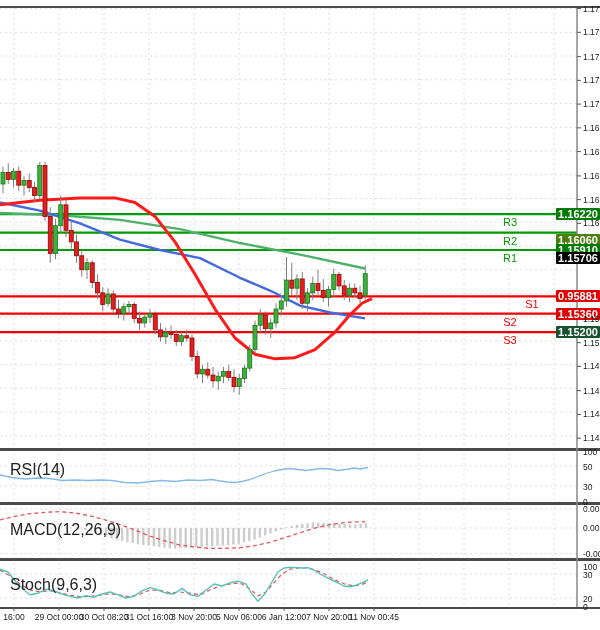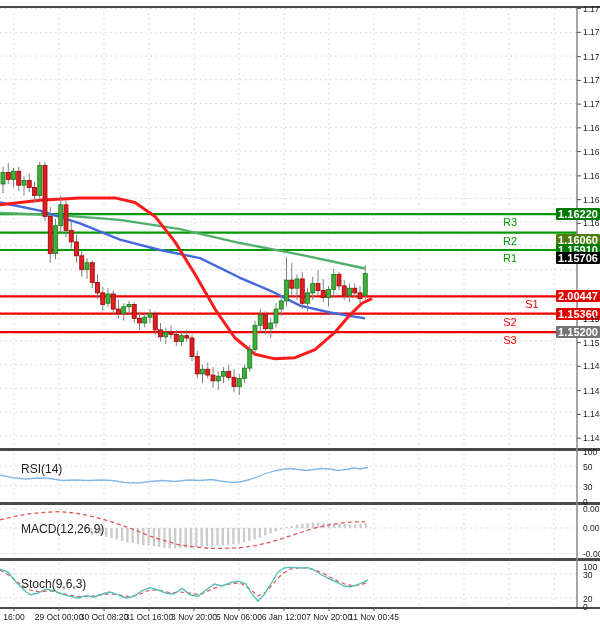--- a/index.html
+++ b/index.html
@@ -2,21 +2,21 @@
 <html><head>
 <meta charset="utf-8">
 <style>
   html,body{margin:0;padding:0;}
   .screen{position:relative;width:600px;height:630px;background:#ffffff;overflow:hidden;
           font-family:"Liberation Sans",sans-serif;}
   .lbl{position:absolute;font-size:8.5px;color:#1a1a1a;line-height:10px;white-space:nowrap;}
   .badge{position:absolute;left:556px;width:44px;height:12px;font-size:11px;font-weight:bold;
          color:#ffffff;text-align:center;line-height:12px;border-radius:1px;}
   .levellbl{position:absolute;width:46px;text-align:center;font-size:11px;line-height:12px;}
-  .indlbl{position:absolute;left:21px;font-size:12px;color:#222222;line-height:13px;}
+  .indlbl{position:absolute;left:10px;font-size:16px;color:#222222;line-height:13px;}
   .xlbl{position:absolute;width:64px;text-align:center;font-size:8.5px;color:#1a1a1a;top:612px;line-height:10px;}
   svg{position:absolute;left:0;top:0;}
 </style>
 </head>
 <body>
 
 <div class="screen">
   <svg id="chart" width="600" height="630">
       <line x1="14" y1="8" x2="14" y2="605" stroke="#dcdcdc" stroke-width="1" stroke-dasharray="2 3"></line>
       <line x1="59" y1="8" x2="59" y2="605" stroke="#dcdcdc" stroke-width="1" stroke-dasharray="2 3"></line>
@@ -297,25 +297,25 @@
       <line x1="374" y1="607" x2="374" y2="611" stroke="#555" stroke-width="1"></line>
     </svg>
   <div id="overlay">
       <div class="levellbl" style="left:487px;top:216.105263157895px;color:#009900">R3</div>
       <div class="badge" style="top:208.105263157895px;background:#007a00">1.16220</div>
       <div class="levellbl" style="left:487px;top:234.63157894736662px;color:#009900">R2</div>
       <div class="badge" style="top:234px;background:#4d7c0f">1.16060</div>
       <div class="levellbl" style="left:487px;top:251.99999999999883px;color:#009900">R1</div>
       <div class="badge" style="top:243.99999999999883px;background:#007a00">1.15910</div>
       <div class="levellbl" style="left:509px;top:298.3157894736831px;color:#ee0000">S1</div>
-      <div class="badge" style="top:290.3157894736831px;background:#e00000">2.00447</div>
+      <div class="badge" style="top:290.3157894736831px;background:#e00000">0.95881</div>
       <div class="levellbl" style="left:487px;top:315.68421052631527px;color:#ee0000">S2</div>
       <div class="badge" style="top:307.68421052631527px;background:#e00000">1.15360</div>
       <div class="levellbl" style="left:487px;top:334.2105263157895px;color:#ee0000">S3</div>
-      <div class="badge" style="top:326.2105263157895px;background:#737373">1.15200</div>
+      <div class="badge" style="top:326.2105263157895px;background:#14532d">1.15200</div>
       <div class="lbl" style="left:583px;top:3.578947368419703px">1.17995</div>
       <div class="lbl" style="left:583px;top:27.315789473684077px">1.17790</div>
       <div class="lbl" style="left:583px;top:51.63157894736816px">1.17580</div>
       <div class="lbl" style="left:583px;top:75.36842105262997px">1.17375</div>
       <div class="lbl" style="left:583px;top:99.10526315789436px">1.17170</div>
       <div class="lbl" style="left:583px;top:122.84210526315617px">1.16965</div>
       <div class="lbl" style="left:583px;top:146.57894736842056px">1.16760</div>
       <div class="lbl" style="left:583px;top:170.8947368421046px">1.16550</div>
       <div class="lbl" style="left:583px;top:194.63157894736642px">1.16345</div>
       <div class="lbl" style="left:583px;top:218.3684210526308px">1.16140</div>

